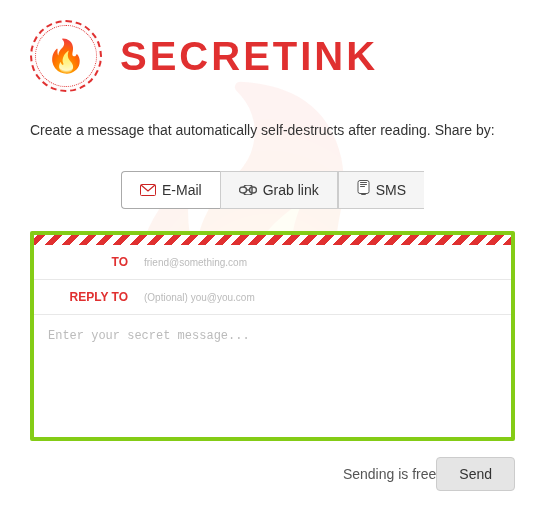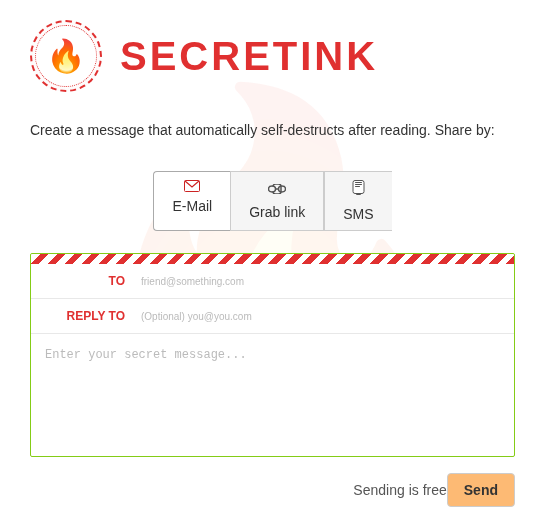--- a/index.html
+++ b/index.html
@@ -97,21 +97,20 @@
       display: flex;
       align-items: center;
       gap: 6px;
       padding: 8px 18px;
       border: 1px solid #ccc;
       background: #f5f5f5;
       cursor: pointer;
       font-size: 14px;
       color: #333;
       transition: background 0.1s;
-      flex-direction: column;
     }
 
     .share-btn:first-child {
       border-radius: 4px 0 0 4px;
       border-right: none;
     }
 
     .share-btn:last-child {
       border-radius: 0 4px 4px 0;
     }
@@ -126,21 +125,21 @@
     }
 
     
     .email-icon-svg {
       display: inline-flex;
       align-items: center;
     }
 
     
     .form-container {
-      border: 1px solid #84cc16;
+      border: 4px solid #84cc16;
       border-radius: 2px;
       position: relative;
       background: #fff;
       margin-bottom: 16px;
     }
 
     
     .stripe-border {
       height: 10px;
       background: repeating-linear-gradient(
@@ -215,28 +214,28 @@
       justify-content: flex-end;
       align-items: center;
     }
 
     .sending-free-text {
       font-size: 14px;
       color: #555;
     }
 
     .send-button {
-      padding: 8px 16px;
-      background: #fdba74;
+      padding: 8px 22px;
+      background: #e5e5e5;
       border: 1px solid #ccc;
       border-radius: 4px;
       font-size: 14px;
       color: #333;
       cursor: pointer;
-      font-weight: bold;
+      font-weight: normal;
     }
 
     
     .share-btn.middle {
       border-radius: 0;
       border-right: none;
     }
   </style>
 </head>
 <body>

